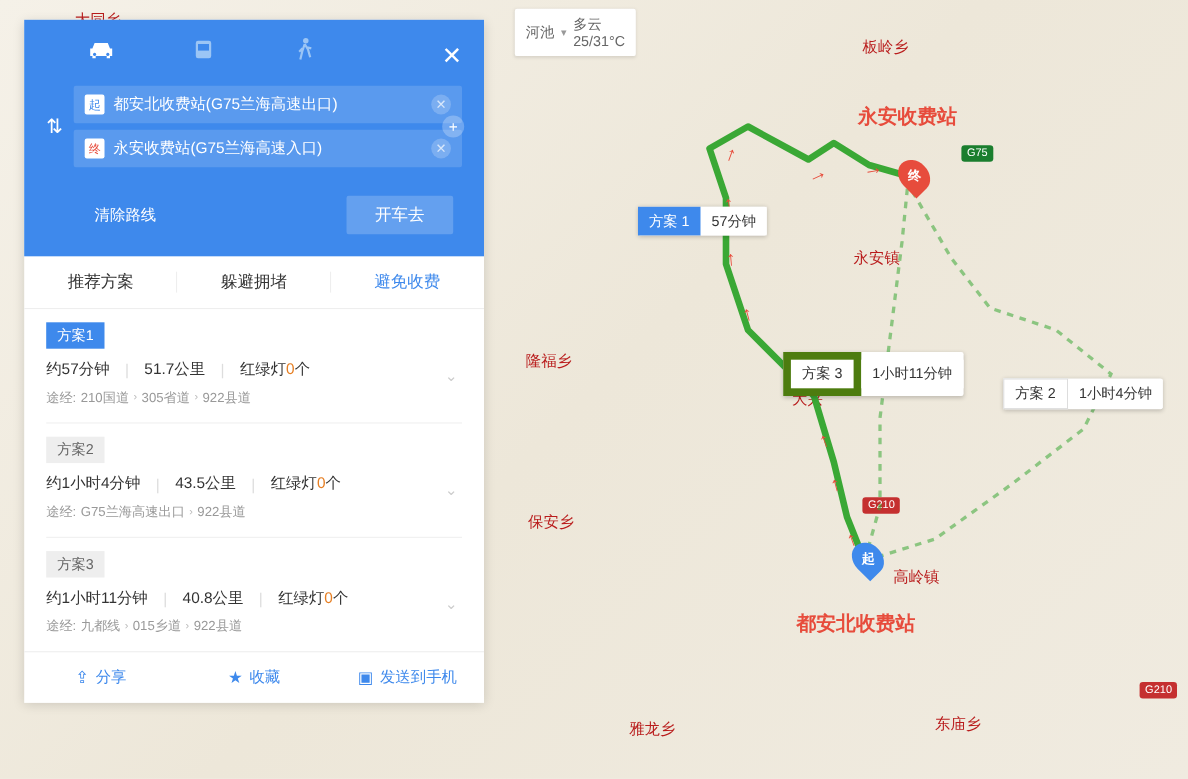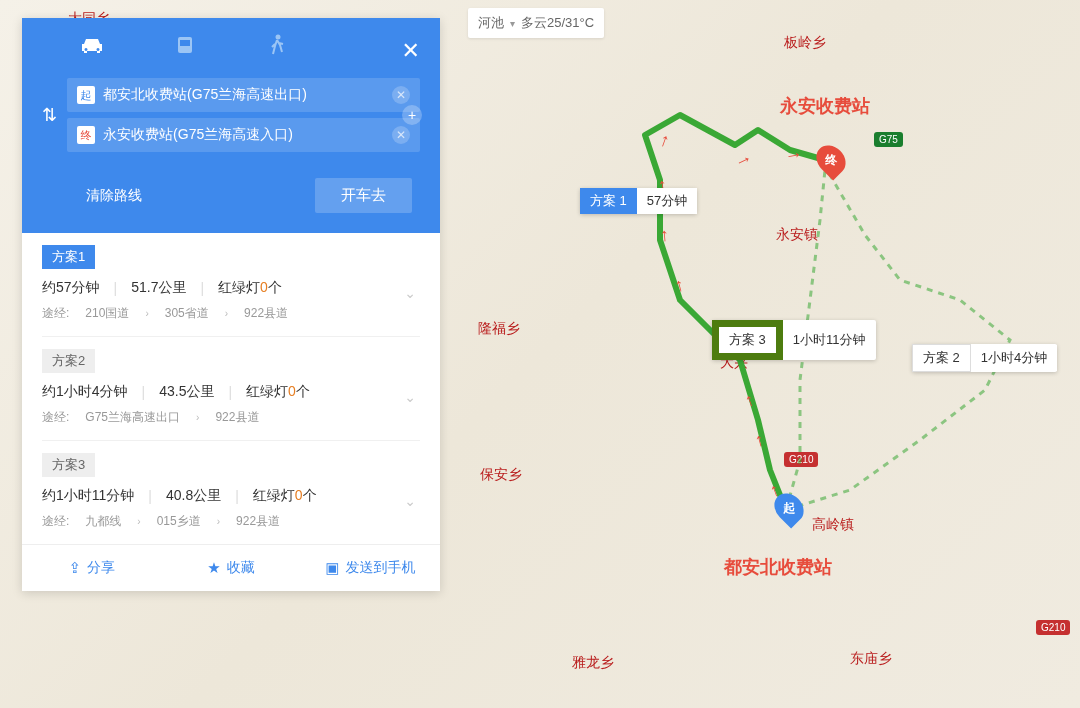--- a/index.html
+++ b/index.html
@@ -65,21 +65,21 @@
 
 .route-list { padding: 0 20px; }
 .route-item { border-bottom: 1px solid #f0f0f0; padding: 12px 0 14px; position: relative; }
 .route-item:last-child { border-bottom: none; }
 .route-name { display: inline-block; background: #3e89ec; color: #fff; font-size: 13px; padding: 3px 10px; margin-bottom: 10px; }
 .route-item:not(:first-child) .route-name { background: #eee; color: #666; }
 .route-summary { display: flex; align-items: center; gap: 14px; font-size: 14px; color: #333; margin-bottom: 8px; }
 .route-summary .sep { color: #ddd; }
 .traffic-light { color: #333; }
 .traffic-light .zero { color: #e67e22; }
-.route-via { font-size: 12px; color: #999; display: flex; align-items: center; gap: 16px; }
+.route-via { font-size: 12px; color: #999; display: flex; align-items: center; gap: 4px; }
 .route-via .chev { font-size: 10px; color: #bbb; }
 .expand-icon { position: absolute; right: 4px; top: 50%; color: #ccc; font-size: 14px; cursor: pointer; }
 
 .panel-footer { display: flex; border-top: 1px solid #eee; }
 .footer-btn { flex: 1; text-align: center; padding: 14px 0; font-size: 14px; color: #3e89ec; cursor: pointer; display: flex; align-items: center; justify-content: center; gap: 6px; }
 .footer-icon { font-size: 15px; }
 </style>
 </head>
 <body>
 
@@ -135,21 +135,21 @@
   <div class="route-tag-white">1小时11分钟</div>
 </div>
 <div class="route-tag" style="top:344px;left:912px">
   <div class="route-tag-white" style="border:1px solid #ddd">方案 2</div>
   <div class="route-tag-white">1小时4分钟</div>
 </div>
 
 <div class="weather">
   <span>河池</span>
   <span class="weather-arrow">▾</span>
-  <div style="display:flex;flex-direction:row;line-height:1.2">
+  <div style="display:flex;flex-direction:column;line-height:1.2">
     <span>多云</span>
     <span>25/31°C</span>
   </div>
 </div>
 
 <div class="panel">
   <div class="panel-header">
     <div class="mode-tabs">
       <div class="mode-icon active">
         <svg width="26" height="20" viewBox="0 0 26 20">
@@ -188,20 +188,25 @@
         <div class="add-waypoint">+</div>
       </div>
     </div>
 
     <div class="action-row">
       <div class="clear-route">清除路线</div>
       <div class="drive-btn">开车去</div>
     </div>
   </div>
 
+  <div class="filter-tabs">
+    <div class="filter-tab">推荐方案</div>
+    <div class="filter-tab">躲避拥堵</div>
+    <div class="filter-tab active">避免收费</div>
+  </div>
 
   <div class="route-list" id="route-list">
       <div class="route-item">
     <div class="route-name">方案1</div>
     <div class="route-summary">
       <span>约57分钟</span>
           <span class="sep">|</span>
       <span>51.7公里</span>
           <span class="sep">|</span>
       <span class="traffic-light">红绿灯<span class="zero">0</span>个</span>

